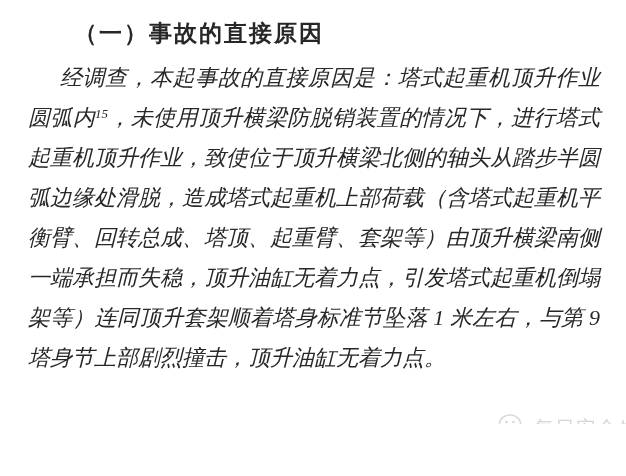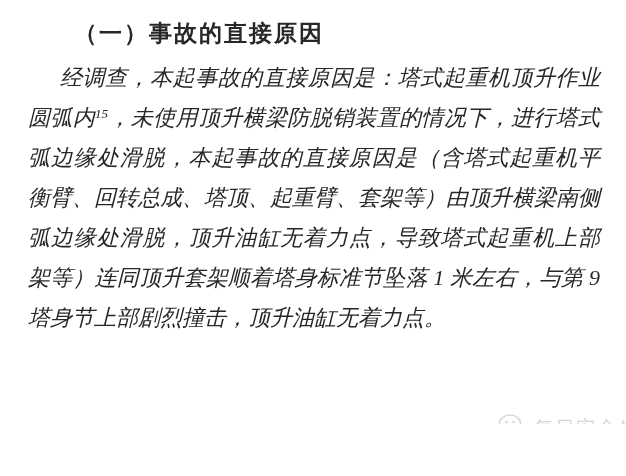--- a/index.html
+++ b/index.html
@@ -55,23 +55,24 @@
 </style>
 </head>
 <body>
 
 <div class="page">
   <div class="content">
     <div class="heading">（一）事故的直接原因</div>
     <div id="paragraph">
         <div class="para-line full indent"><span>经调查，本起事故的直接原因是：塔式起重机顶升作业</span></div>
         <div class="para-line full"><span>圆弧内</span><sup>15</sup><span>，未使用顶升横梁防脱销装置的情况下，进行塔式</span></div>
-        <div class="para-line full"><span>弧边缘处滑脱，本起事故的直接原因是（含塔式起重机平</span></div>
+        <div class="para-line full"><span>起重机顶升作业，致使位于顶升横梁北侧的轴头从踏步半圆</span></div>
+        <div class="para-line full"><span>弧边缘处滑脱，造成塔式起重机上部荷载（含塔式起重机平</span></div>
         <div class="para-line full"><span>衡臂、回转总成、塔顶、起重臂、套架等）由顶升横梁南侧</span></div>
-        <div class="para-line full"><span>弧边缘处滑脱，顶升油缸无着力点，导致塔式起重机上部</span></div>
+        <div class="para-line full"><span>一端承担而失稳，顶升油缸无着力点，引发塔式起重机倒塌</span></div>
         <div class="para-line full"><span>架等）连同顶升套架顺着塔身标准节坠落 1 米左右，与第 9</span></div>
         <div class="para-line"><span>塔身节上部剧烈撞击，顶升油缸无着力点。</span></div>
       </div>
   </div>
 
   <div class="watermark">
     <span class="wm-icon">
       <svg width="34" height="32" viewBox="0 0 34 32">
         <g fill="none" stroke="#d8d8d8" stroke-width="1.6">
           <path d="M13 3 C7 3 2.5 7 2.5 11.5 C2.5 14.2 4 16.5 6.3 18 L5.4 21.2 L9 19.3 C10.2 19.7 11.6 20 13 20 C19 20 23.5 16 23.5 11.5 C23.5 7 19 3 13 3 Z"></path>

